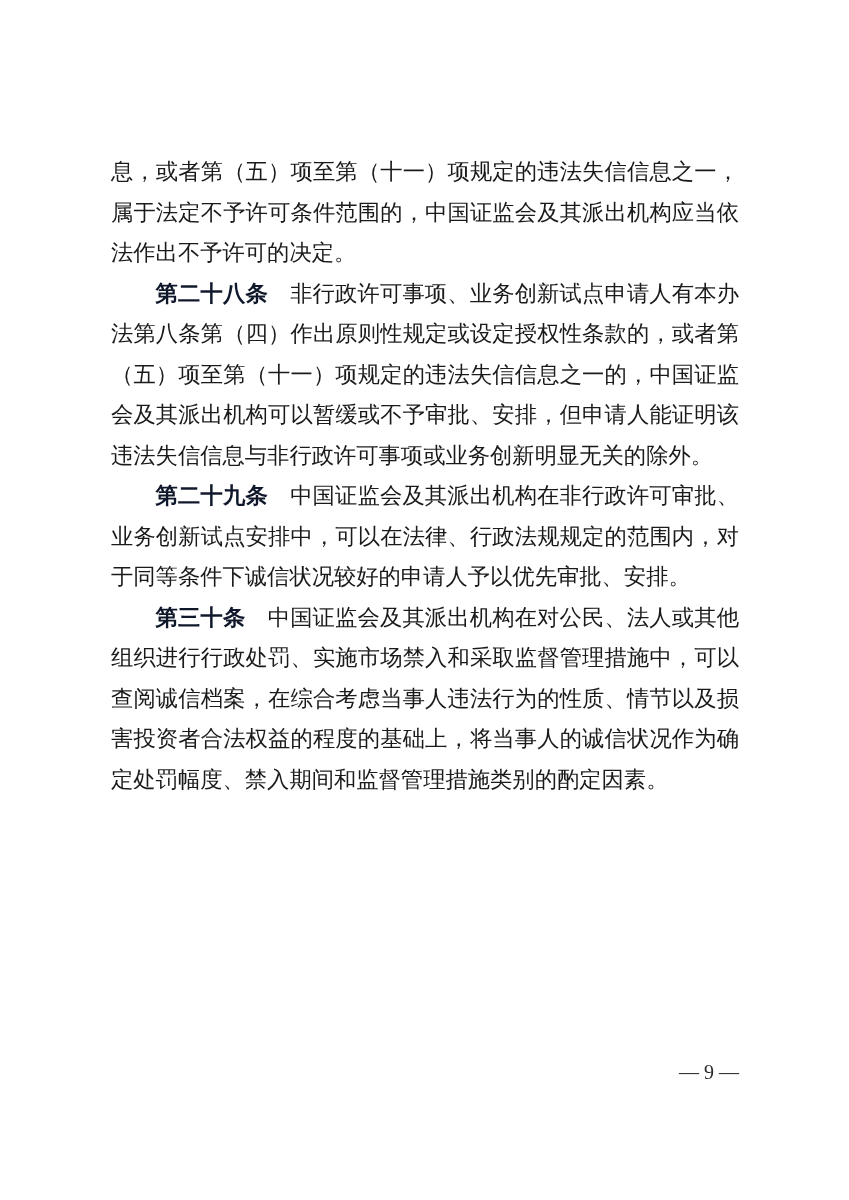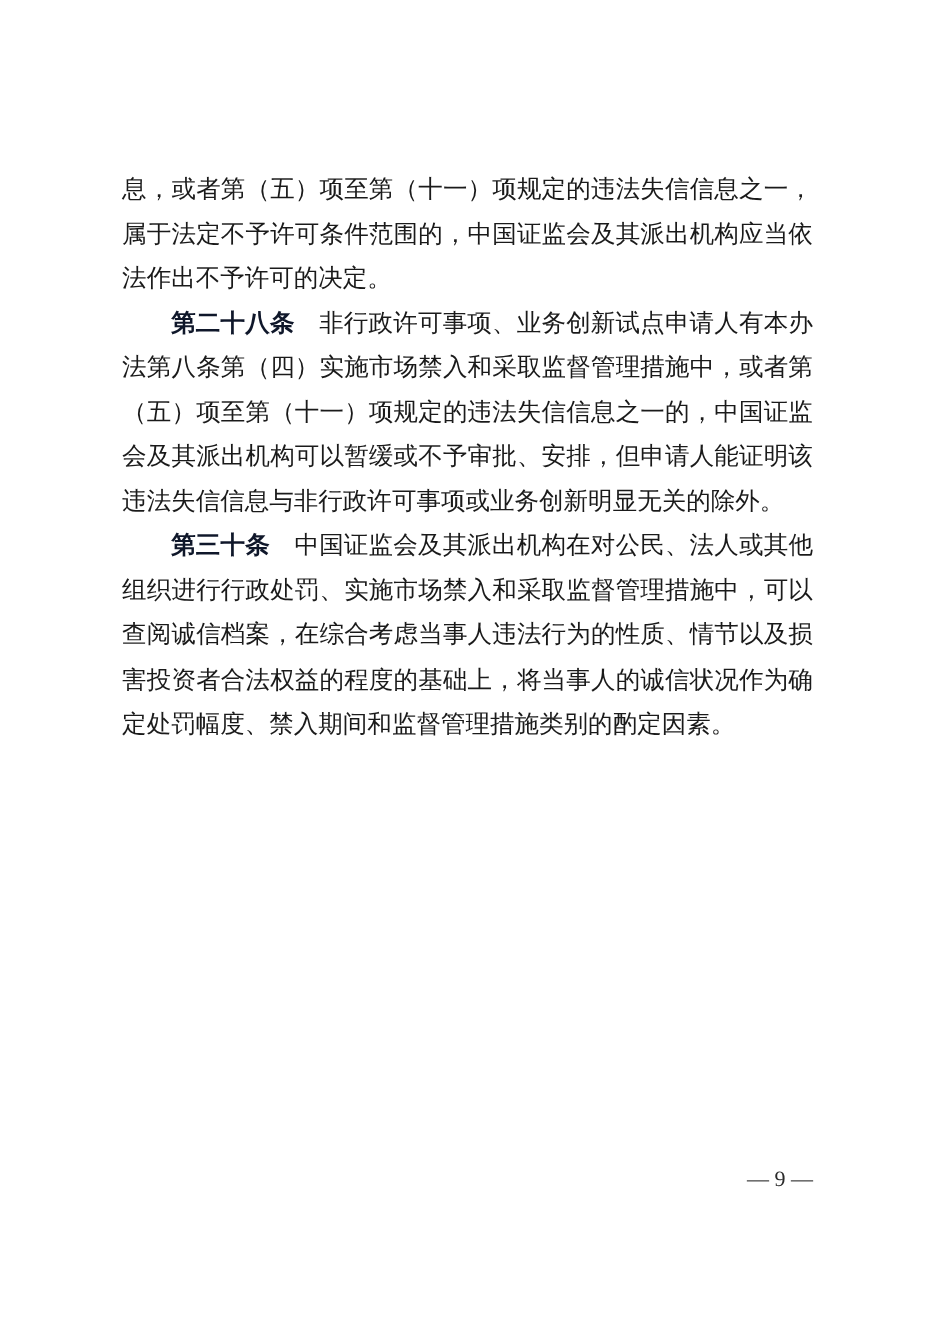--- a/index.html
+++ b/index.html
@@ -62,22 +62,23 @@
 </head>
 <body>
 
 <div class="page">
 
   <div class="doc-body">
 
     <p class="para no-indent"><span>息，或者第（五）项至第（十一）项规定的违法失信信息之一，属于法定不予许可条件范围的，中国证监会及其派出机构应当依法作出不予许可的决定。</span></p>
 
 
-    <p class="para"><span class="article-heading">第二十八条</span><span>非行政许可事项、业务创新试点申请人有本办法第八条第（四）实施市场禁入和采取监督管理措施中，或者第（五）项至第（十一）项规定的违法失信信息之一的，中国证监会及其派出机构可以暂缓或不予审批、安排，但申请人能证明该违法失信信息与非行政许可事项或业务创新明显无关的除外。</span></p>
+    <p class="para"><span class="article-heading">第二十八条</span><span>非行政许可事项、业务创新试点申请人有本办法第八条第（四）作出原则性规定或设定授权性条款的，或者第（五）项至第（十一）项规定的违法失信信息之一的，中国证监会及其派出机构可以暂缓或不予审批、安排，但申请人能证明该违法失信信息与非行政许可事项或业务创新明显无关的除外。</span></p>
 
+    <p class="para"><span class="article-heading">第二十九条</span><span>中国证监会及其派出机构在非行政许可审批、业务创新试点安排中，可以在法律、行政法规规定的范围内，对于同等条件下诚信状况较好的申请人予以优先审批、安排。</span></p>
 
     <p class="para"><span class="article-heading">第三十条</span><span>中国证监会及其派出机构在对公民、法人或其他组织进行行政处罚、实施市场禁入和采取监督管理措施中，可以查阅诚信档案，在综合考虑当事人违法行为的性质、情节以及损害投资者合法权益的程度的基础上，将当事人的诚信状况作为确定处罚幅度、禁入期间和监督管理措施类别的酌定因素。</span></p>
 
 
   </div>
 
   <div class="page-footer">
     <span>— 9 —</span>
   </div>
 

